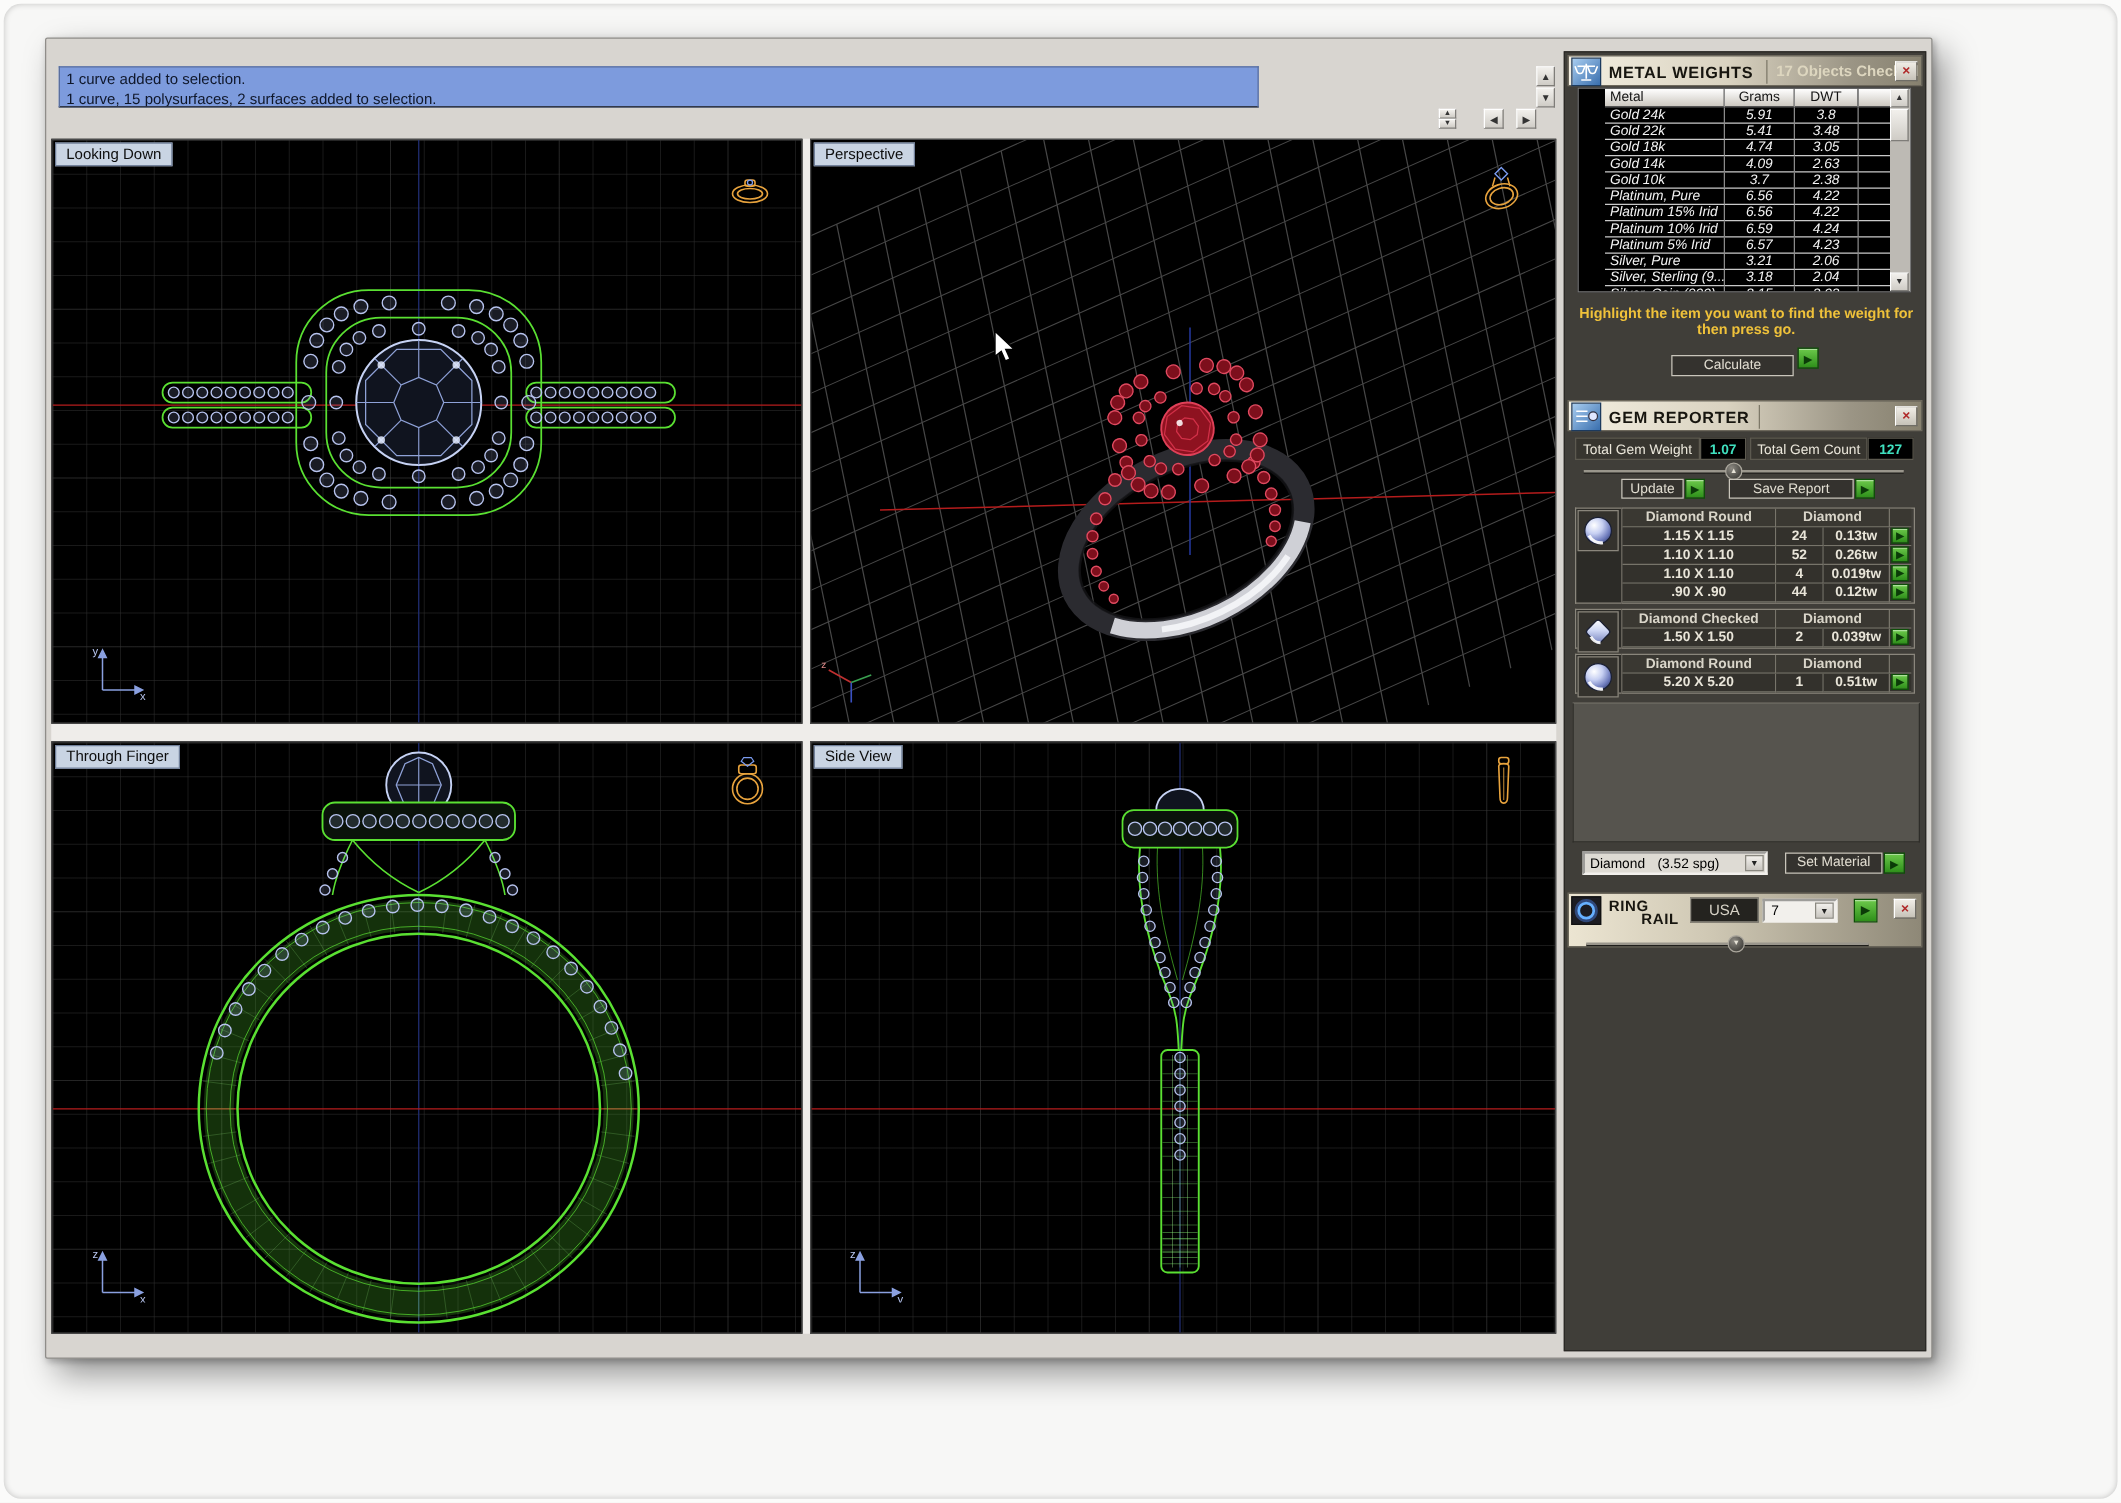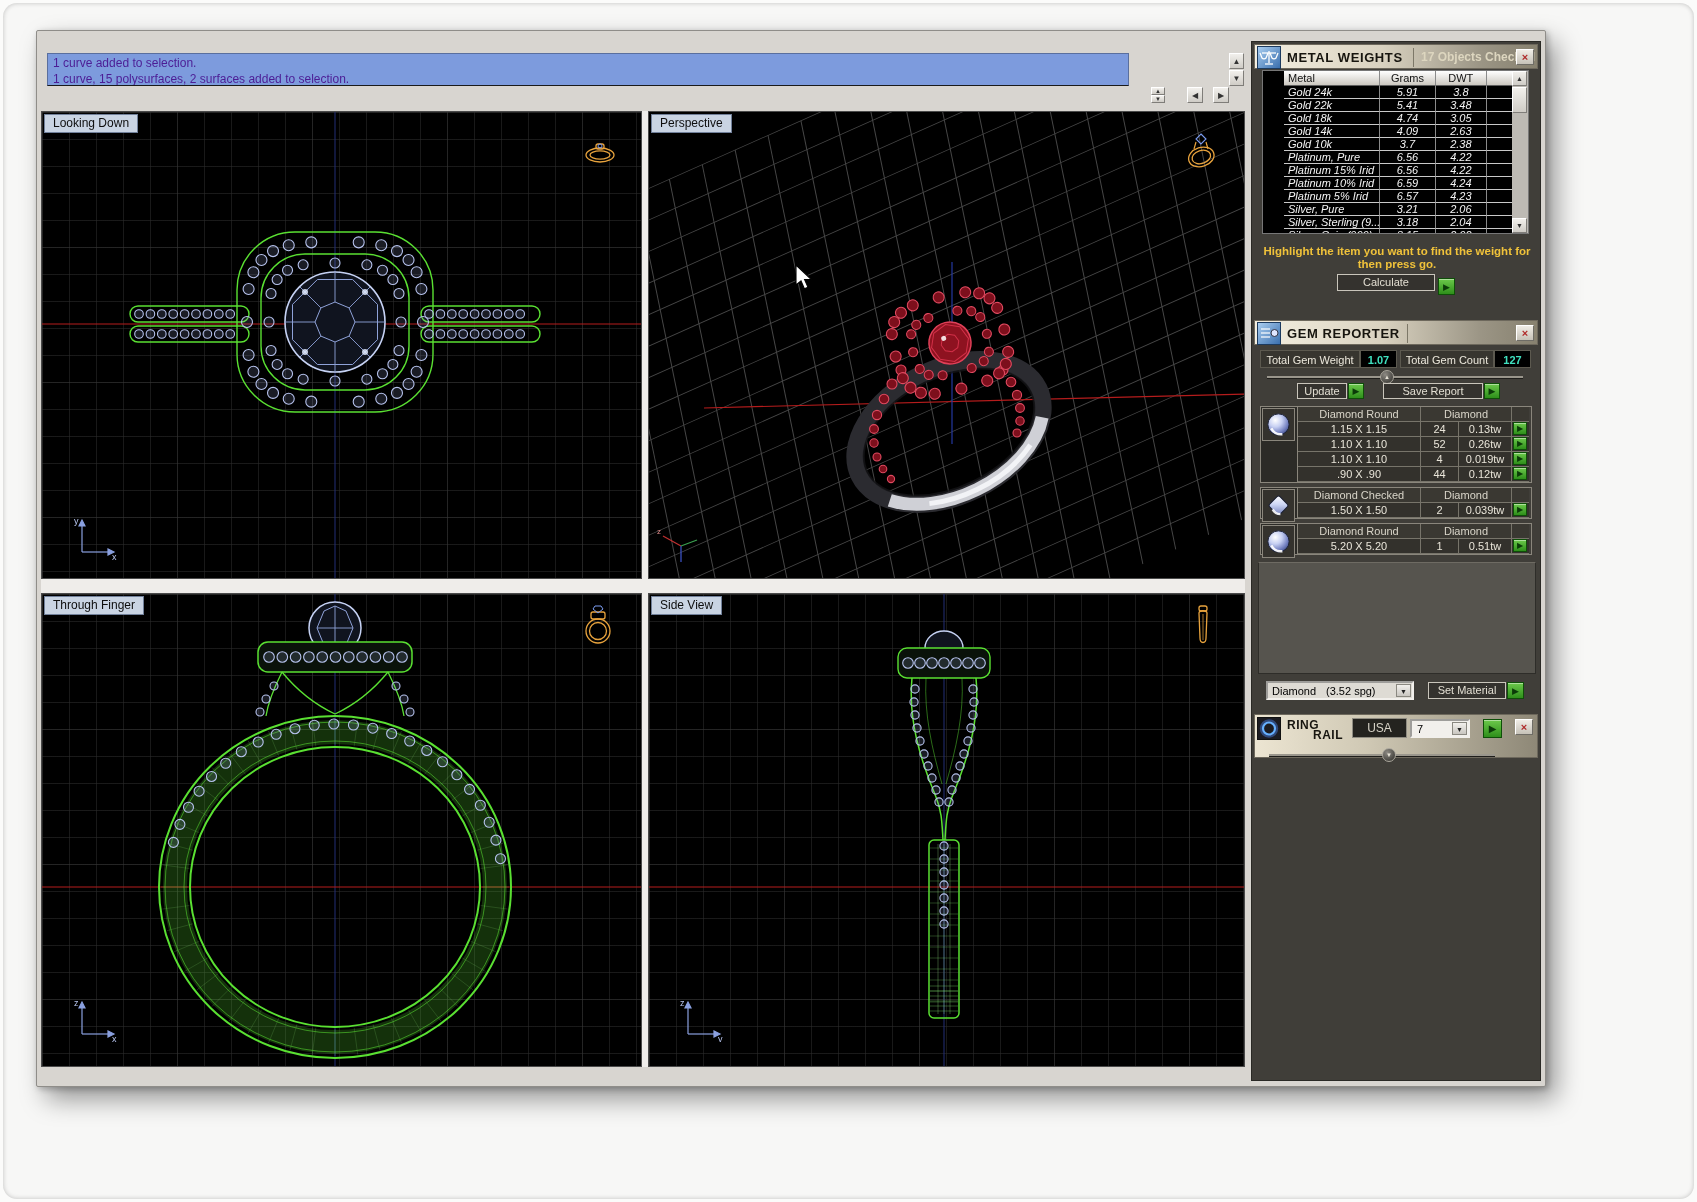--- a/index.html
+++ b/index.html
@@ -5,23 +5,23 @@
   * { box-sizing: border-box; margin: 0; padding: 0; }
   html,body { width:1697px; height:1202px; overflow:hidden; background:#fbfbfa;
     font-family:"Liberation Sans", sans-serif; }
   .page-frame { position:absolute; inset:3px; border-radius:14px;
     box-shadow: inset 0 0 5px rgba(0,0,0,.22); background:#f7f7f6; }
   .app-window { position:absolute; left:36px; top:30px; width:1510px; height:1057px;
     background:#d8d5d0; border:1px solid #8f8d89; border-radius:2px;
     box-shadow: 10px 12px 26px rgba(0,0,0,.40), 2px 2px 6px rgba(0,0,0,.25); }
 
   
-  .cmd-hist { position:absolute; left:10px; top:22px; width:1082px; height:33px;
+  .cmd-hist { position:absolute; left:10px; top:22px; width:960px; height:33px;
     background:#7d9bdd; border:1px solid #5a6f9e; border-bottom:1px solid #1a1a1a;
-    font-size:12px; color:#4c1d95; overflow:hidden; }
+    font-size:12px; color:#0f172a; overflow:hidden; }
   .cmd-line { position:absolute; left:5px; height:16px; line-height:16px; white-space:nowrap; }
   .cmd-vscroll { position:absolute; left:1192px; top:22px; width:16px; height:33px; }
   .cmd-prompt { position:absolute; left:10px; top:55px; width:1102px; height:18px;
     background:#7d9bdd; border-left:1px solid #5a6f9e; border-right:1px solid #5a6f9e;
     font-size:12px; font-weight:bold; color:#000; line-height:18px; padding-left:5px; }
   .sbtn { position:absolute; background:linear-gradient(#f2f0ec,#cfccc6);
     border:1px solid; border-color:#ffffff #7f7d79 #7f7d79 #ffffff;
     font-size:8px; color:#333; text-align:center; cursor:default; }
   .spinner { position:absolute; left:1114px; top:56px; width:30px; height:16px; }
 
@@ -87,21 +87,21 @@
   .slider-track { position:absolute; height:2px; background:#9a968c; box-shadow:0 1px 0 #1f1e1b; }
   .slider-thumb { position:absolute; width:14px; height:14px; border-radius:50%;
     background:radial-gradient(circle at 35% 30%, #8d8a83, #2c2b27); border:1px solid #aaa69c;
     color:#e6e2d6; font-size:6px; text-align:center; line-height:13px; cursor:default; }
 
   .g-block { position:relative; display:flex; margin-bottom:4px; }
   .g-iconcol { width:37px; border:1px solid #8a867c; border-right:none; background:#2c2b27; position:relative; }
   .g-icon { position:absolute; left:1px; top:1px; width:33px; height:33px; border:1px solid #8a867c;
     display:flex; align-items:center; justify-content:center; background:#34322d; }
   .g-table { flex:1; border:1px solid #8a867c; }
-  .g-hrow, .g-row { display:flex; height:15px; }
+  .g-hrow, .g-row { display:flex; height:15px;font-weight:bold; }
   .g-cell { font-size:11px; line-height:14px; text-align:center; color:#e9e5d9;
     border-right:1px solid #77746a; border-bottom:1px solid #77746a; background:#33312c;
     overflow:hidden; white-space:nowrap; }
   .g-hcell { color:#d9d5c9; background:#3a3832; }
   .g-name { width:123px; } .g-count { width:38px; } .g-tw { width:53px; }
   .g-mat { width:91px; } .g-ab { width:17px; border-right:none; position:relative; }
 
   .graybox { position:absolute; left:6px; top:520px; width:278px; height:112px;
     background:#56544e; border:1px solid #2e2d29; border-top-color:#6e6b63; }
 
@@ -773,21 +773,21 @@
       <div class="mscroll">
         <div class="sbtn" style="left:0;top:0;width:15px;height:15px;line-height:14px;font-size:7px">▲</div>
         <div class="sbtn" style="left:0;top:16px;width:15px;height:26px"></div>
         <div class="sbtn" style="left:0;bottom:0;width:15px;height:15px;line-height:14px;font-size:7px">▼</div>
       </div>
     </div>
     <div class="instr">
       <div>Highlight the item you want to find the weight for</div>
       <div>then press go.</div>
     </div>
-    <div class="dbtn" style="left:85px;top:232px;width:98px;height:17px;line-height:15px">Calculate</div>
+    <div class="dbtn" style="left:85px;top:242px;width:98px;height:17px;line-height:15px">Calculate</div>
     <div class="gobtn" style="left:186px;top:236px;width:17px;height:17px;line-height:16px">▶</div>
 
     <div class="phdr" style="top:278px">
       <div class="picon">
         <svg width="22" height="21">
             <g stroke="#fff" stroke-width="1.2" fill="none">
           <line x1="3" y1="6" x2="12" y2="6"></line>
               <line x1="3" y1="10" x2="12" y2="10"></line>
               <line x1="3" y1="14" x2="12" y2="14"></line>
             </g>

